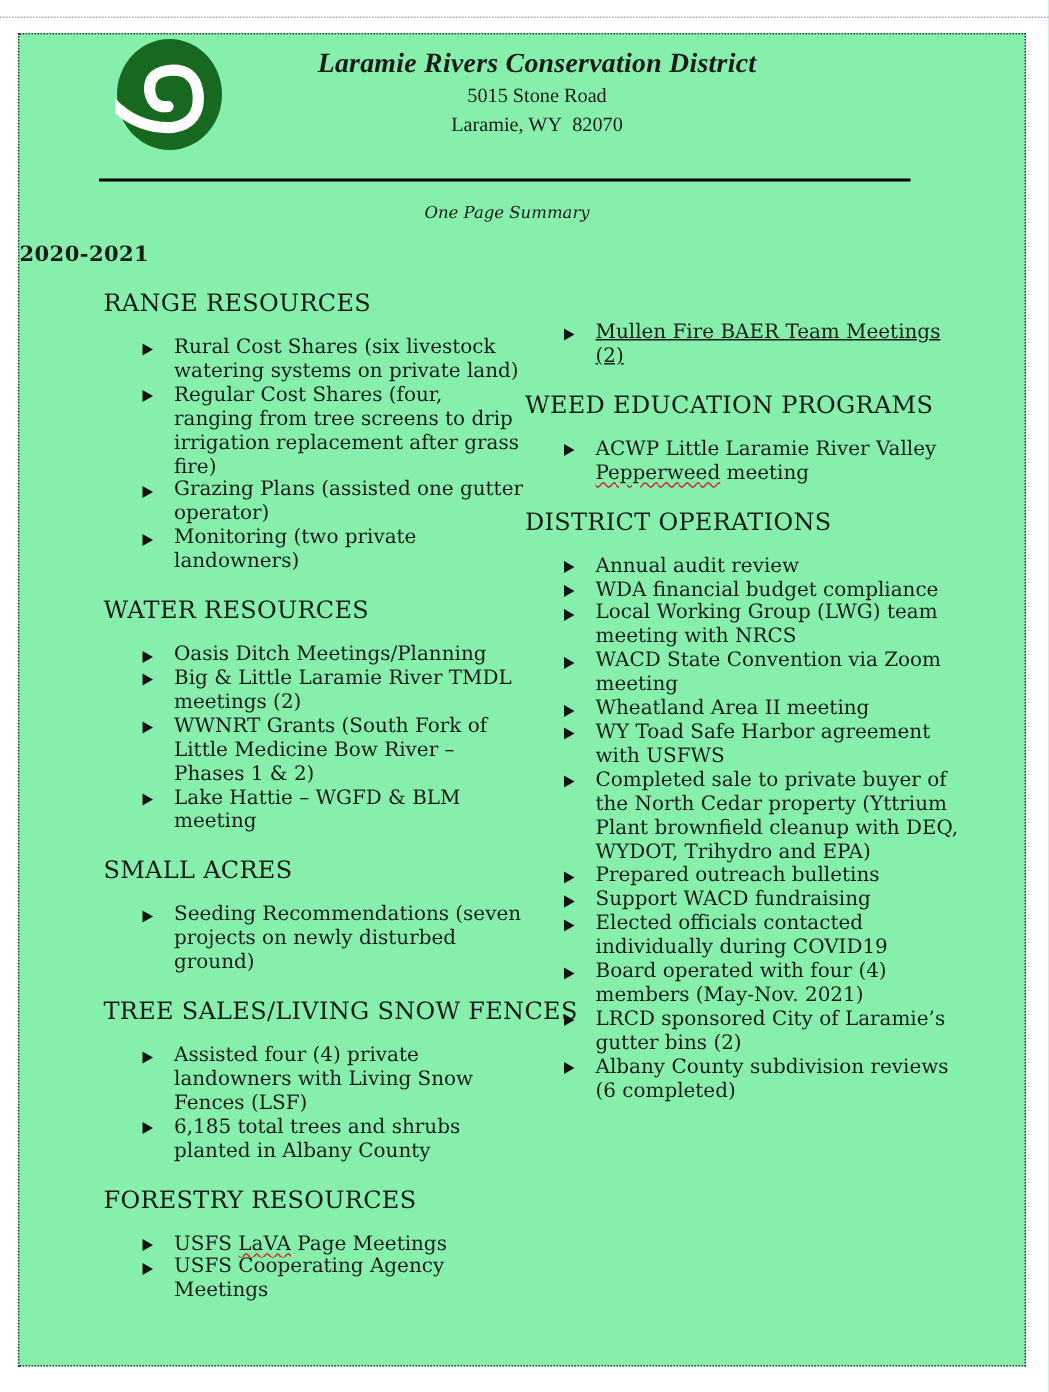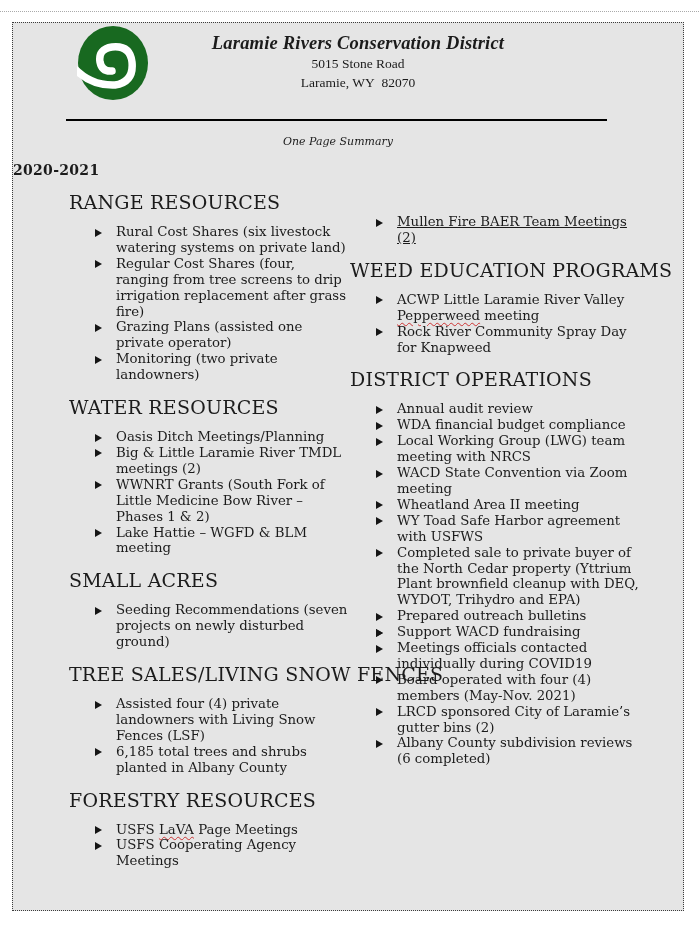--- a/index.html
+++ b/index.html
@@ -6,21 +6,21 @@
   body {
     width:699px; height:928px; background:#ffffff; position:relative;
     font-family:"DejaVu Serif", serif; color:#1b1b1b; overflow:hidden;
   }
   .margin-line {
     position:absolute; left:0; top:11px; width:699px; height:0;
     border-top:1px dotted #aaa;
   }
   .page {
     position:absolute; left:12px; top:22px; width:672px; height:889px;
-    border:1px dotted #3c3c3c; box-sizing:border-box; background:#e5e5e5;
+    border:1px dotted #3c3c3c; box-sizing:border-box; background:#86efac;
   }
   .logo {
     position:absolute; left:64px; top:2px; width:72px; height:76px;
   }
   .header-text {
     text-align:center; padding-top:9px; padding-left:20px;
     font-family:"Liberation Serif", serif;
   }
   .org-name {
     font-size:18.5px; font-weight:bold; font-style:italic; line-height:23px;
@@ -35,21 +35,21 @@
     font-style:italic; font-size:11px; line-height:16px;
   }
   .year {
     margin-top:12px; width:650px; text-align:left;
     font-weight:bold; font-size:14px; line-height:16px; letter-spacing:0.3px;
   }
   .columns { display:flex; margin:16px 0 0 56px; align-items:flex-start; }
   .col-left  { width:281px; flex:none; }
   .col-right { width:294px; flex:none; }
   .section-heading {
-    font-size:19px; line-height:16px; margin:16px 0 0 0; letter-spacing:0.2px;
+    font-size:16px; line-height:16px; margin:16px 0 0 0; letter-spacing:0.2px;
     white-space:nowrap;
   }
   .col > .section-heading:first-child { margin-top:0; }
   .bullet-list { list-style:none; margin:14px 0 0 0; padding:0 0 0 25px; }
   .bullet-list.no-heading:first-child { margin-top:20px;text-decoration:underline; }
   .bullet-list li {
     position:relative; padding-left:22px;
     font-size:13.3px; line-height:15.9px;
   }
   .bullet {
@@ -90,21 +90,21 @@
 
   <div class="subtitle">One Page Summary</div>
   <div class="year">2020-2021</div>
 
   <div class="columns">
     <div class="col col-left">
         <div class="section-heading">RANGE RESOURCES</div>
         <ul class="bullet-list">
           <li><span class="bullet"></span><span>Rural Cost Shares (six livestock watering systems on private land)</span></li>
           <li><span class="bullet"></span><span>Regular Cost Shares (four, ranging from tree screens to drip irrigation replacement after grass fire)</span></li>
-          <li><span class="bullet"></span><span>Grazing Plans (assisted one private operator)</span></li>
+          <li><span class="bullet"></span><span>Grazing Plans (assisted one gutter operator)</span></li>
           <li><span class="bullet"></span><span>Monitoring (two private landowners)</span></li>
         </ul>
         <div class="section-heading">WATER RESOURCES</div>
         <ul class="bullet-list">
           <li><span class="bullet"></span><span>Oasis Ditch Meetings/Planning</span></li>
           <li><span class="bullet"></span><span>Big &amp; Little Laramie River TMDL meetings (2)</span></li>
           <li><span class="bullet"></span><span>WWNRT Grants (South Fork of Little Medicine Bow River – Phases 1 &amp; 2)</span></li>
           <li><span class="bullet"></span><span>Lake Hattie – WGFD &amp; BLM meeting</span></li>
         </ul>
         <div class="section-heading">SMALL ACRES</div>
@@ -122,35 +122,34 @@
           <li><span class="bullet"></span><span>USFS Cooperating Agency Meetings</span></li>
         </ul>
       </div>
     <div class="col col-right">
         <ul class="bullet-list no-heading">
           <li><span class="bullet"></span><span>Mullen Fire BAER Team Meetings (2)</span></li>
         </ul>
         <div class="section-heading">WEED EDUCATION PROGRAMS</div>
         <ul class="bullet-list">
           <li><span class="bullet"></span><span>ACWP Little Laramie River Valley </span><span class="sq">Pepperweed</span><span> meeting</span></li>
-          <li><span class="bullet"></span><span>Rock River Community Spray Day for Knapweed</span></li>
         </ul>
         <div class="section-heading">DISTRICT OPERATIONS</div>
         <ul class="bullet-list">
           <li><span class="bullet"></span><span>Annual audit review</span></li>
           <li><span class="bullet"></span><span>WDA financial budget compliance</span></li>
           <li><span class="bullet"></span><span>Local Working Group (LWG) team meeting with NRCS</span></li>
           <li><span class="bullet"></span><span>WACD State Convention via Zoom meeting</span></li>
           <li><span class="bullet"></span><span>Wheatland Area II meeting</span></li>
           <li><span class="bullet"></span><span>WY Toad Safe Harbor agreement with USFWS</span></li>
           <li><span class="bullet"></span><span>Completed sale to private buyer of the North Cedar property (Yttrium Plant brownfield cleanup with DEQ, WYDOT, Trihydro and EPA)</span></li>
           <li><span class="bullet"></span><span>Prepared outreach bulletins</span></li>
           <li><span class="bullet"></span></li>
           <li><span class="bullet"></span><span>Support WACD fundraising</span></li>
-          <li><span class="bullet"></span><span>Meetings officials contacted individually during COVID19</span></li>
+          <li><span class="bullet"></span><span>Elected officials contacted individually during COVID19</span></li>
           <li><span class="bullet"></span><span>Board operated with four (4) members (May-Nov. 2021)</span></li>
           <li><span class="bullet"></span><span>LRCD sponsored City of Laramie’s gutter bins (2)</span></li>
           <li><span class="bullet"></span><span>Albany County subdivision reviews (6 completed)</span></li>
         </ul>
       </div>
   </div>
 
 </div>
 
 </body></html>

